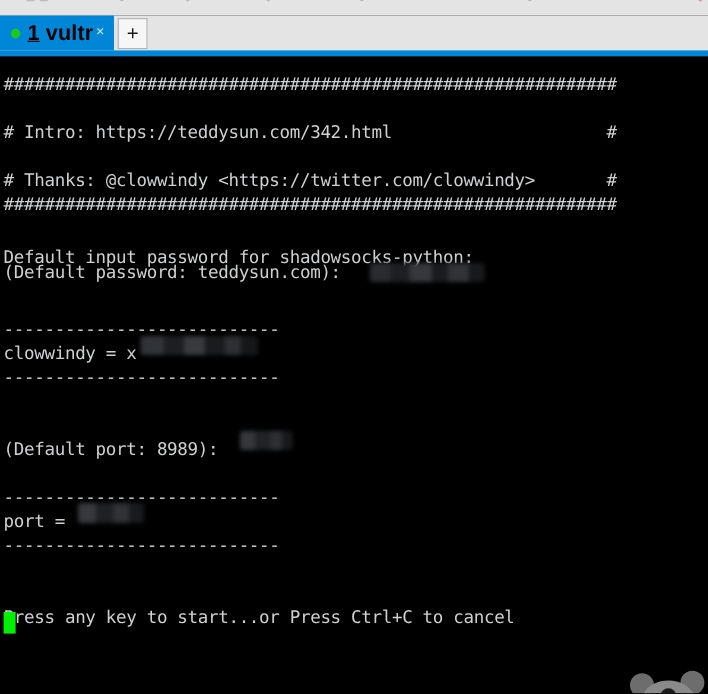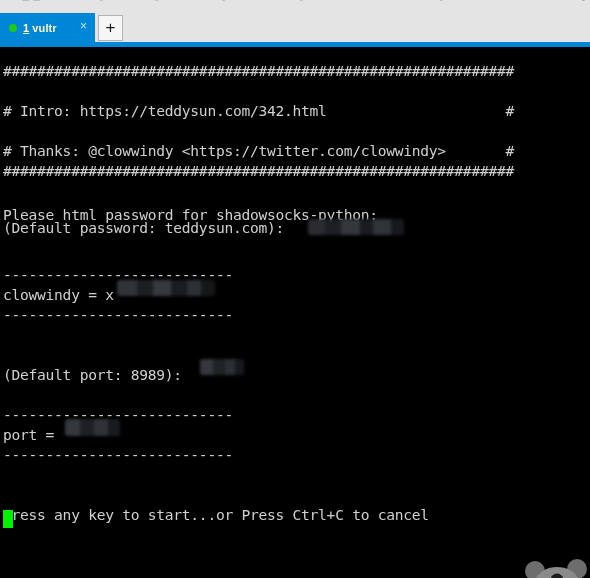--- a/index.html
+++ b/index.html
@@ -79,23 +79,23 @@
   }
   .tab-dot {
     width: 8px;
     height: 8px;
     border-radius: 50%;
     background: #1ec81e;
     flex: 0 0 auto;
     margin-right: 6px;
   }
   .tab-label {
-    color: #fef9c3;
+    color: #000000;
     font-family: "Liberation Sans", sans-serif;
-    font-size: 11px;
+    font-size: 18px;
     font-weight: bold;
     white-space: nowrap;
     letter-spacing: .1px;
   }
   .tab-label .tab-num {
     text-decoration: underline;
   }
   .tab-close {
     position: absolute;
     right: 8px;
@@ -196,21 +196,21 @@
     <div class="newtab">+</div>
     <div class="tabbar-underline"></div>
   </div>
 
   <div class="terminal">
     <div class="term-line" style="top:14px">############################################################</div>
     <div class="term-line" style="top:54px"># Intro: https://teddysun.com/342.html                     #</div>
     <div class="term-line" style="top:94px"># Thanks: @clowwindy &lt;https://twitter.com/clowwindy&gt;       #</div>
     <div class="term-line" style="top:114px">############################################################</div>
 
-    <div class="term-line" style="top:158px">Please html password for shadowsocks-python:</div>
+    <div class="term-line" style="top:158px">Default input password for shadowsocks-python:</div>
     <div class="term-line" style="top:171px">(Default password: teddysun.com):</div>
 
     <div class="term-line" style="top:218px">---------------------------</div>
     <div class="term-line" style="top:238px">clowwindy = x</div>
     <div class="term-line" style="top:258px">---------------------------</div>
 
     <div class="term-line" style="top:318px">(Default port: 8989):</div>
 
     <div class="term-line" style="top:358px">---------------------------</div>
     <div class="term-line" style="top:378px">port = </div>

